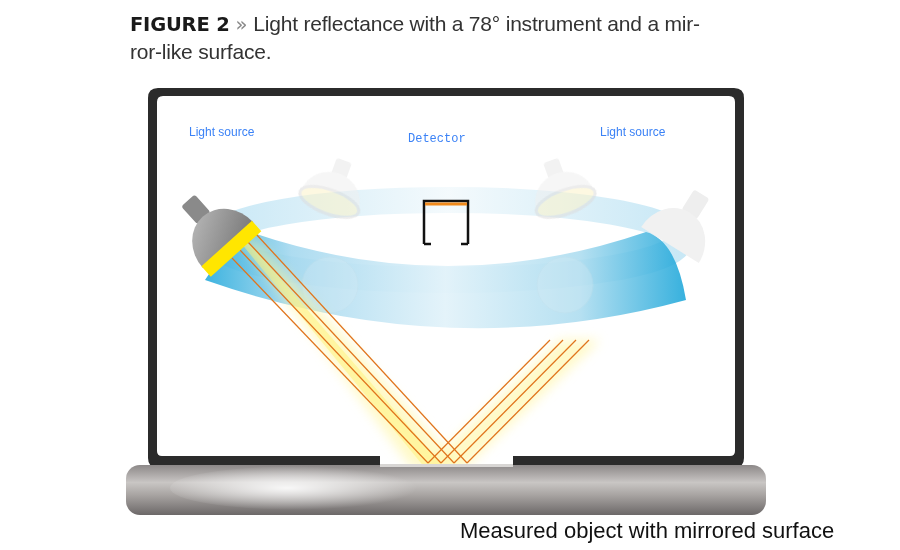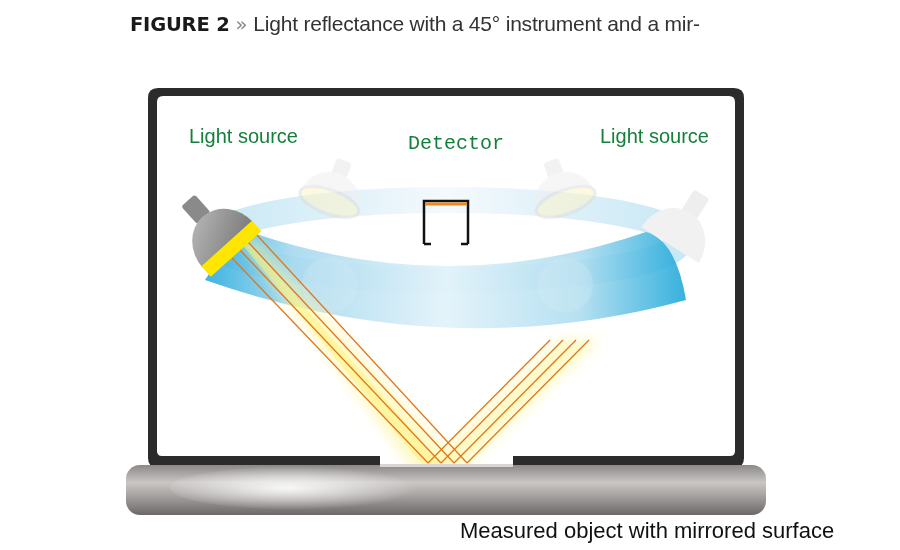--- a/index.html
+++ b/index.html
@@ -2,30 +2,31 @@
 <html><head>
 <meta charset="utf-8">
 <style>
   html, body { margin:0; padding:0; background:#ffffff; }
   body { width:900px; height:550px; position:relative; overflow:hidden; font-family:"DejaVu Sans", sans-serif; }
   .caption { position:absolute; left:130px; top:10px; width:640px; font-size:19.5px; line-height:27px; color:#2a2a2a; letter-spacing:-0.2px; }
   .caption .fig { font-weight:bold; color:#1a1a1a; }
   .caption .sep { color:#8a8a8a; }
   .caption .txt { font-family:"Liberation Sans", sans-serif; font-size:21px; color:#333; }
   svg.diagram { position:absolute; left:0; top:0; }
-  .lbl { position:absolute; font-family:"Liberation Sans", sans-serif; font-size:20px; color:#15803d; white-space:nowrap; }
+  .lbl { position:absolute; font-family:"Liberation Sans", sans-serif; font-size:12px; color:#3b82f6; white-space:nowrap; }
   .bottom-lbl { position:absolute; font-family:"Liberation Sans", sans-serif; font-size:22px; color:#111; white-space:nowrap; }
 </style>
 </head>
 <body>
 
 <div class="caption">
   <span class="fig">FIGURE 2</span>
   <span class="sep">»</span>
-  <span class="txt">Light reflectance with a 45° instrument and a mir-</span><br>
+  <span class="txt">Light reflectance with a 78° instrument and a mir-</span><br>
+  <span class="txt">ror-like surface.</span>
 </div>
 
 <svg class="diagram" width="900" height="550" viewBox="0 0 900 550" xmlns="http://www.w3.org/2000/svg">
   <defs>
     <linearGradient id="metal" x1="0" y1="0" x2="0" y2="1">
       <stop offset="0" stop-color="#8c8888"></stop>
       <stop offset="0.35" stop-color="#c9c6c4"></stop>
       <stop offset="0.6" stop-color="#a8a4a2"></stop>
       <stop offset="1" stop-color="#6c6868"></stop>
     </linearGradient>

